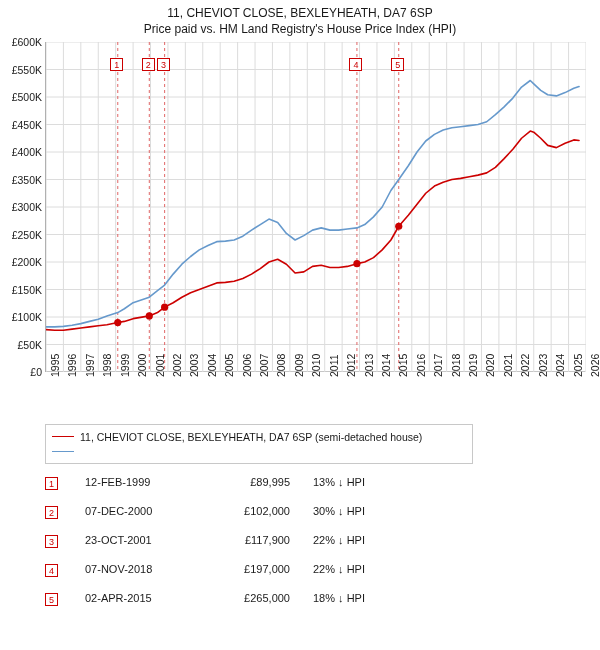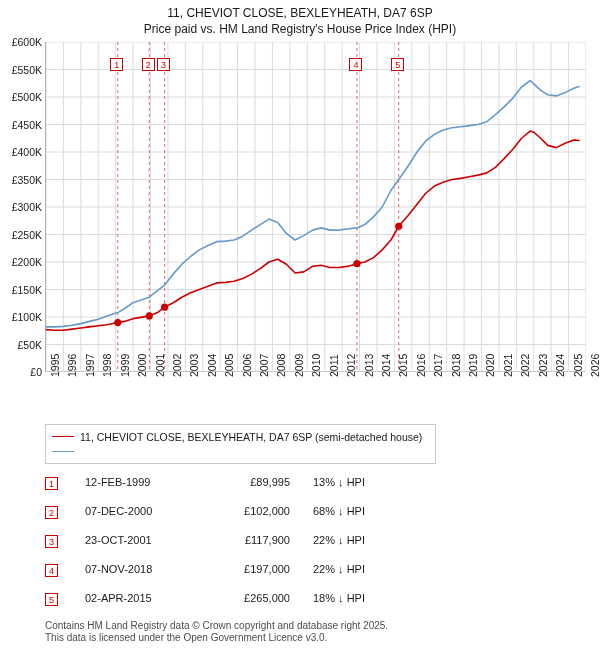--- a/index.html
+++ b/index.html
@@ -74,21 +74,21 @@
     line-height: 13px;
     text-align: center;
     box-sizing: border-box;
   }
 
   
   #legend {
     position: absolute;
     left: 45px;
     top: 424px;
-    width: 391px;
+    width: 428px;
     height: 40px;
     border: 1px solid #c8c8c8;
     box-sizing: border-box;
     padding: 4px 6px;
   }
   .legend-row {
     display: flex;
     align-items: center;
     height: 15px;
   }
@@ -307,21 +307,21 @@
       <div class="sale-row">
         <div class="sale-idx">1</div>
         <div class="sale-date">12-FEB-1999</div>
         <div class="sale-price">£89,995</div>
         <div class="sale-diff">13% ↓ HPI</div>
       </div>
       <div class="sale-row">
         <div class="sale-idx">2</div>
         <div class="sale-date">07-DEC-2000</div>
         <div class="sale-price">£102,000</div>
-        <div class="sale-diff">68% ↓ HPI</div>
+        <div class="sale-diff">30% ↓ HPI</div>
       </div>
       <div class="sale-row">
         <div class="sale-idx">3</div>
         <div class="sale-date">23-OCT-2001</div>
         <div class="sale-price">£117,900</div>
         <div class="sale-diff">22% ↓ HPI</div>
       </div>
       <div class="sale-row">
         <div class="sale-idx">4</div>
         <div class="sale-date">07-NOV-2018</div>
@@ -329,18 +329,14 @@
         <div class="sale-diff">22% ↓ HPI</div>
       </div>
       <div class="sale-row">
         <div class="sale-idx">5</div>
         <div class="sale-date">02-APR-2015</div>
         <div class="sale-price">£265,000</div>
         <div class="sale-diff">18% ↓ HPI</div>
       </div>
     </div>
 
-  <div id="footer">
-    <div class="footer-line">Contains HM Land Registry data © Crown copyright and database right 2025.</div>
-    <div class="footer-line">This data is licensed under the Open Government Licence v3.0.</div>
-  </div>
 
 </div>
 
 </body></html>

